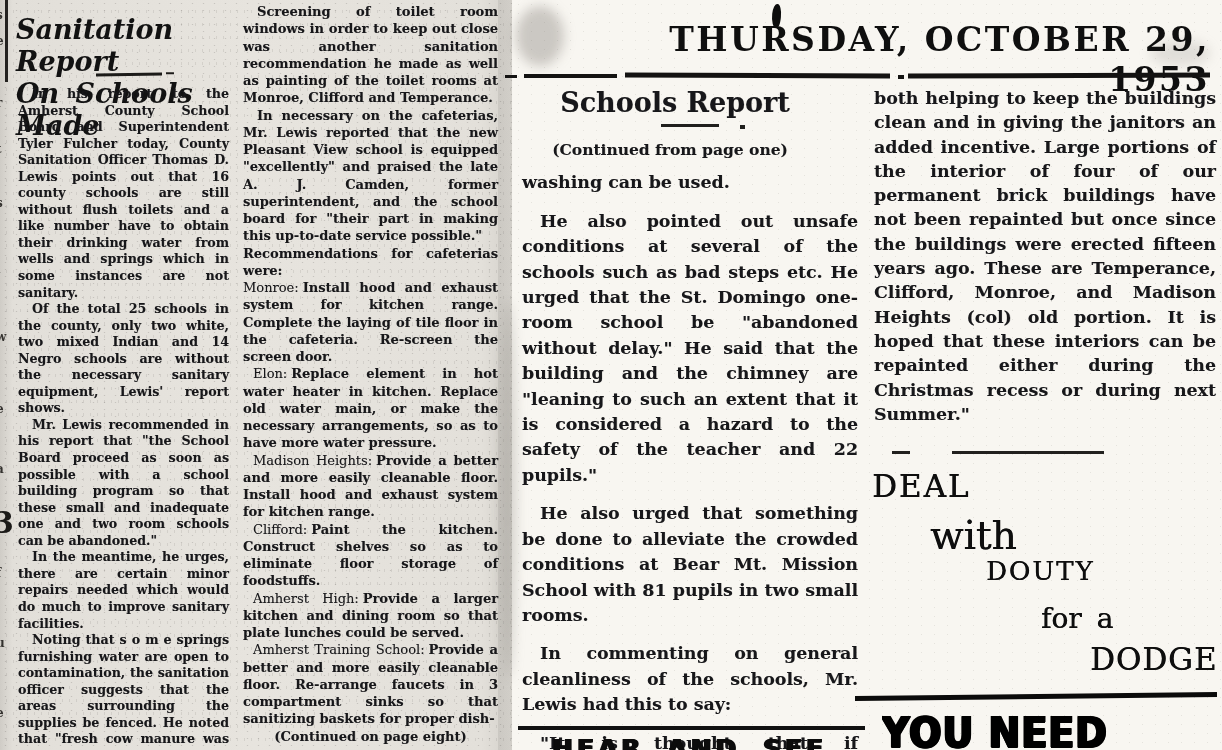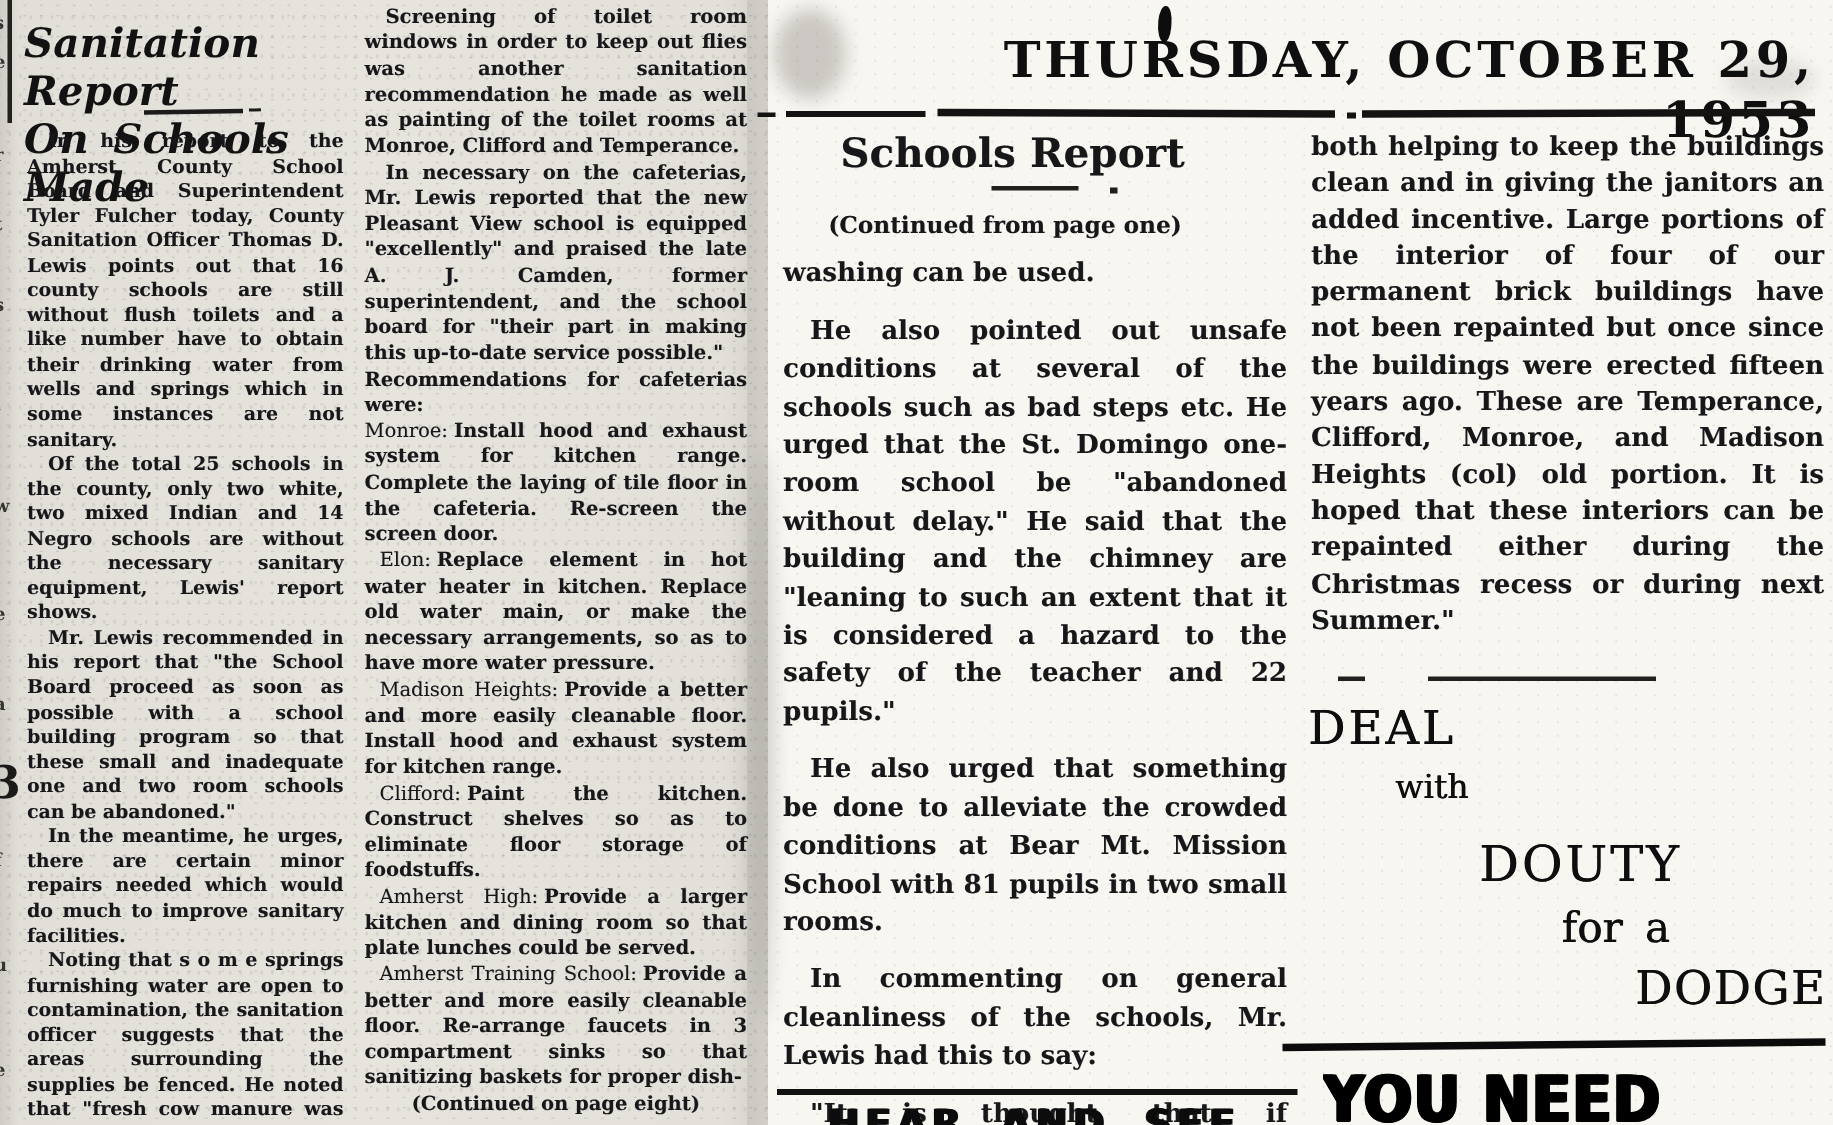--- a/index.html
+++ b/index.html
@@ -62,22 +62,22 @@
   .colright{position:absolute;left:874px;top:86px;width:342px;
     font:700 17.4px/24.3px "DejaVu Serif",serif;text-align:justify;
     text-shadow:.3px .3px 0 rgba(25,25,25,.3);}
   .colright p{margin:0;}
   .ad-divider{position:absolute;left:952px;top:451px;width:152px;height:3px;background:#22211f;}
   .ad-divider::before{content:"";position:absolute;left:-60px;top:0;width:18px;height:3px;background:#22211f;}
   
   .ad-line{position:absolute;font-family:"DejaVu Serif",serif;font-weight:400;color:#0e0e0e;
     text-shadow:.4px 0 0 #0e0e0e;}
   .ad-deal {left:872px;top:468px;font-size:31px;letter-spacing:2px;}
-  .ad-with {left:930px;top:513px;font-size:22px;}
-  .ad-douty{left:986px;top:556px;font-size:33px;letter-spacing:2px;}
+  .ad-with {left:930px;top:513px;font-size:39px;}
+  .ad-douty{left:986px;top:556px;font-size:26px;letter-spacing:2px;}
   .ad-fora {left:1041px;top:602px;font-size:28px;word-spacing:6px;}
   .ad-dodge{left:1090px;top:641px;font-size:31px;letter-spacing:1px;}
   .thick-rule{position:absolute;left:855px;top:694px;width:362px;height:5px;background:#0b0b0b;
     transform:rotate(-0.6deg);}
   .banner{position:absolute;left:882px;top:709px;width:340px;height:41px;overflow:hidden;
     font:700 38px/42px "DejaVu Sans","Liberation Sans",sans-serif;color:#000;
     letter-spacing:1px;transform:scaleY(1.12);transform-origin:top;
     text-shadow:1.3px 0 #000,-1.3px 0 #000,0 1px #000,.9px .9px #000,-.9px .9px #000;}
   .mid-bottom-rule{position:absolute;left:518px;top:726px;width:347px;height:4px;background:#111;}
   .partial-clip{position:absolute;left:552px;top:736px;width:290px;height:14px;overflow:hidden;}
@@ -121,21 +121,21 @@
   <div class="col1">
     <p class="ind">In his report to the Amherst County School Board and Superintendent Tyler Fulcher today, County Sanitation Officer Thomas D. Lewis points out that 16 county schools are still without flush toilets and a like number have to obtain their drinking water from wells and springs which in some instances are not sanitary.</p>
     <p class="ind">Of the total 25 schools in the county, only two white, two mixed Indian and 14 Negro schools are without the necessary sanitary equipment, Lewis' report shows.</p>
     <p class="ind">Mr. Lewis recommended in his report that "the School Board proceed as soon as possible with a school building program so that these small and inadequate one and two room schools can be abandoned."</p>
     <p class="ind">In the meantime, he urges, there are certain minor repairs needed which would do much to improve sanitary facilities.</p>
     <p class="ind">Noting that s o m e springs furnishing water are open to contamination, the sanitation officer suggests that the areas surrounding the supplies be fenced. He noted that "fresh cow manure was observed as close as 18 inches to one spring."</p>
 
   </div>
 
   <div class="col2">
-    <p class="ind">Screening of toilet room windows in order to keep out flies was another sanitation recommendation he made as well as painting of the toilet rooms at Monroe, Clifford and Temperance.</p>
+    <p class="ind">Screening of toilet room windows in order to keep out close was another sanitation recommendation he made as well as painting of the toilet rooms at Monroe, Clifford and Temperance.</p>
     <p class="ind">In necessary on the cafeterias, Mr. Lewis reported that the new Pleasant View school is equipped "excellently" and praised the late A. J. Camden, former superintendent, and the school board for "their part in making this up-to-date service possible."</p>
     <p>Recommendations for cafeterias were:</p>
     <p><b class="lead">Monroe:</b><span>Install hood and exhaust system for kitchen range. Complete the laying of tile floor in the cafeteria. Re-screen the screen door.</span></p>
     <p class="ind-sm"><b class="lead">Elon:</b><span>Replace element in hot water heater in kitchen. Replace old water main, or make the necessary arrangements, so as to have more water pressure.</span></p>
     <p class="ind-sm"><b class="lead">Madison Heights:</b><span>Provide a better and more easily cleanable floor. Install hood and exhaust system for kitchen range.</span></p>
     <p class="ind-sm"><b class="lead">Clifford:</b><span>Paint the kitchen. Construct shelves so as to eliminate floor storage of foodstuffs.</span></p>
     <p class="ind-sm"><b class="lead">Amherst High:</b><span>Provide a larger kitchen and dining room so that plate lunches could be served.</span></p>
     <p class="ind-sm"><b class="lead">Amherst Training School:</b><span>Provide a better and more easily cleanable floor. Re-arrange faucets in 3 compartment sinks so that sanitizing baskets for proper dish-</span></p>
     <p class="cont-note">(Continued on page eight)</p>
   </div>

